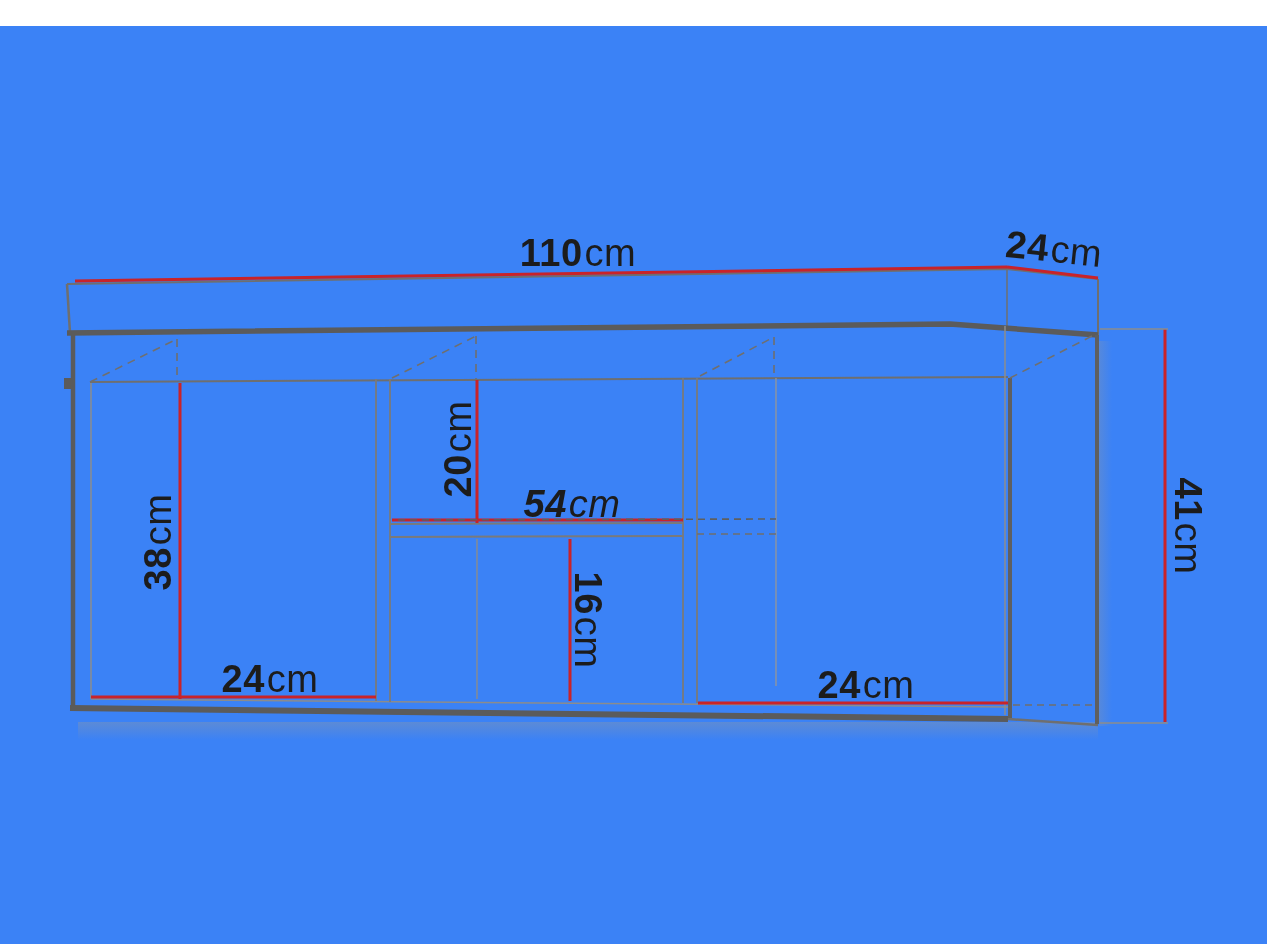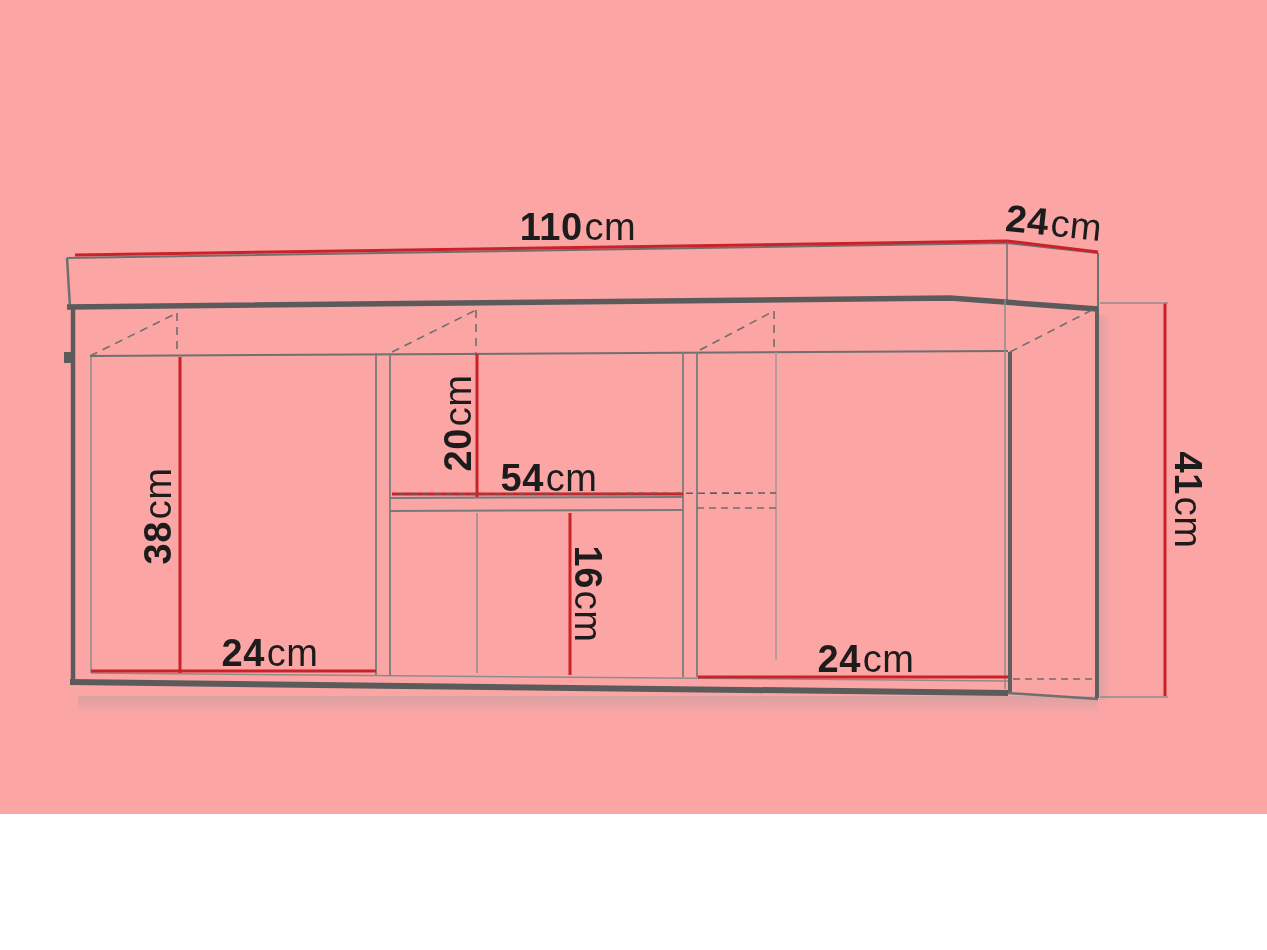--- a/index.html
+++ b/index.html
@@ -1,21 +1,22 @@
 <!DOCTYPE html>
 <html><head>
 <meta charset="utf-8">
 <style>
   html,body{margin:0;padding:0;background:#ffffff;}
   .stage{
     position:relative;
-    width:1267px;height:814px;
-    background:#fca5a5;
+    width:1267px;height:918px;
+    background:#3b82f6;
     overflow:hidden;
     font-family:"Liberation Sans","DejaVu Sans",sans-serif;
+    margin-top:26px;
   }
   .stage svg{position:absolute;left:0;top:0;}
   .dim{
     position:absolute;
     white-space:nowrap;
     color:#1c1c1c;
     font-size:38px;
     line-height:1;
     letter-spacing:.5px;
     transform:translate(-50%,-50%);
@@ -132,21 +133,21 @@
   </div>
 
   <div class="dim" style="left:270px;top:653px;">
     <span class="num">24</span><span class="unit">cm</span>
   </div>
 
   <div class="dim rot-ccw" style="left:458px;top:423px;">
     <span class="num">20</span><span class="unit">cm</span>
   </div>
 
-  <div class="dim" style="left:549px;top:478px;">
+  <div class="dim" style="left:572px;top:478px;font-style:italic;">
     <span class="num">54</span><span class="unit">cm</span>
   </div>
 
   <div class="dim rot-cw" style="left:588px;top:594px;">
     <span class="num">16</span><span class="unit">cm</span>
   </div>
 
   <div class="dim" style="left:866px;top:659px;">
     <span class="num">24</span><span class="unit">cm</span>
   </div>

